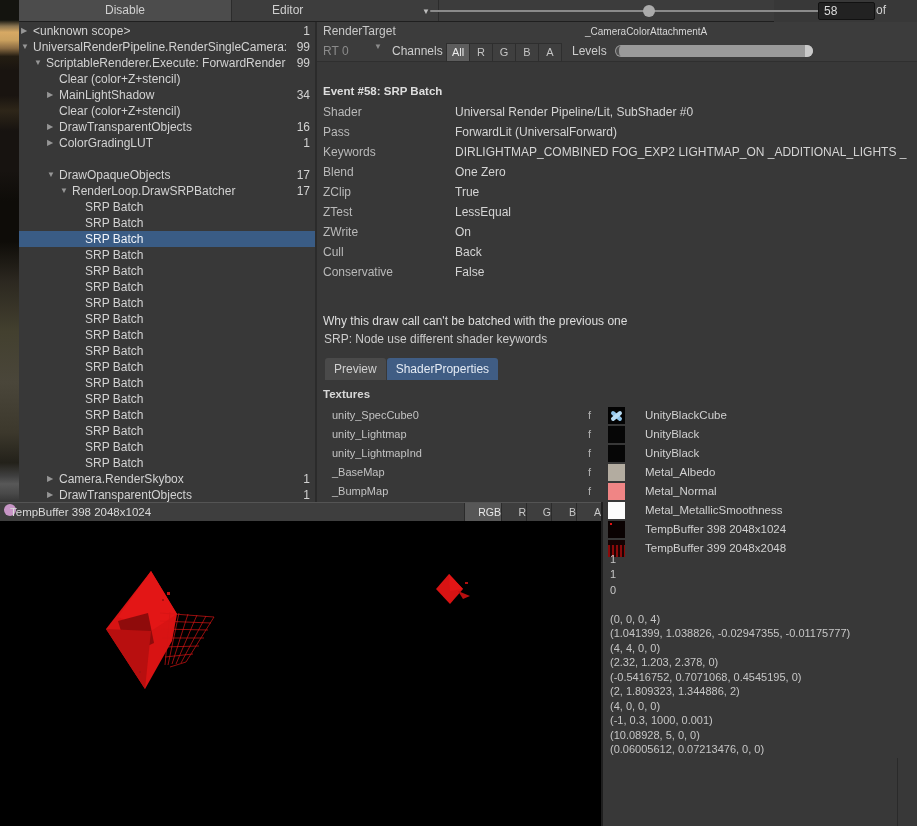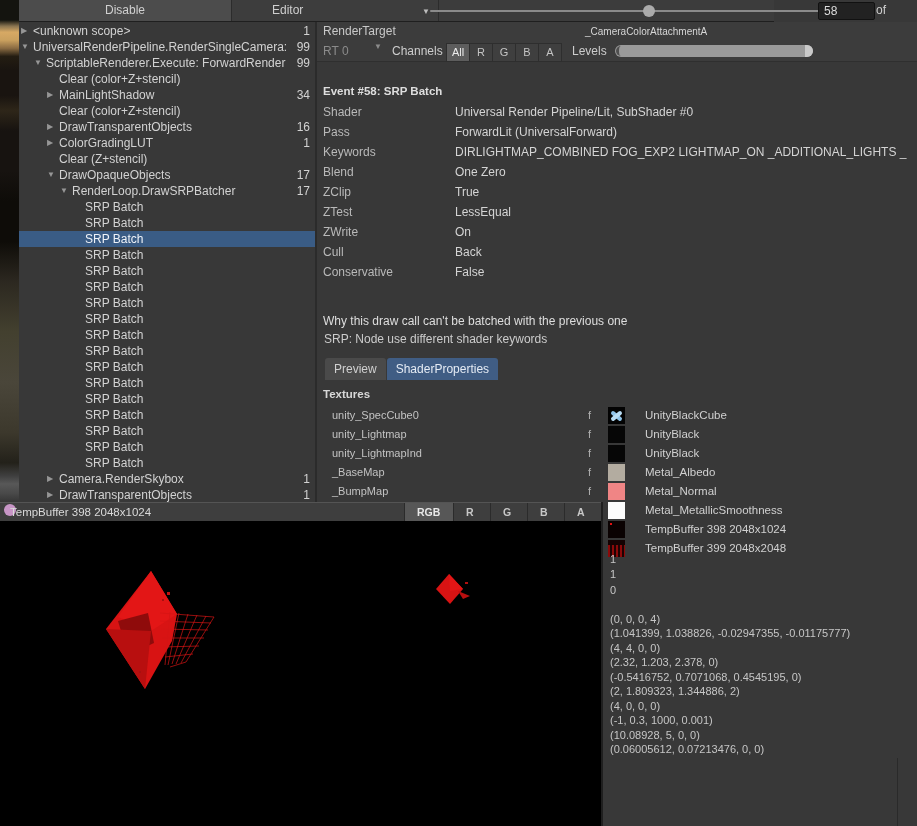--- a/index.html
+++ b/index.html
@@ -88,22 +88,22 @@
   .val-line{position:absolute;left:293px;font-size:11px;color:#c6c6c6;white-space:nowrap;}
   .scroll-line{position:absolute;left:580px;top:736px;width:1px;height:68px;background:#2a2a2a;}
   
   .preview{position:absolute;left:0;top:502px;width:603px;height:324px;background:#000;
            border-right:2px solid #1f1f1f;box-sizing:border-box;}
   .pv-titlebar{position:absolute;left:0;top:0;width:601px;height:19px;background:#3e3e3e;
      border-top:1px solid #545454;box-sizing:border-box;}
   .pv-title{position:absolute;left:10px;top:0;line-height:19px;font-size:11.5px;color:#dadada;white-space:nowrap;}
   .pv-dot{position:absolute;left:4px;top:1px;width:12px;height:12px;border-radius:50%;background:#cf9ace;opacity:.95;}
   .pv-btns{position:absolute;right:0;top:0;height:19px;display:flex;}
-  .pv-btn{height:19px;line-height:19px;text-align:left;font-size:10.5px;font-weight:bold;color:#c8c8c8;
-     background:#3e3e3e;border-left:1px solid #2b2b2b;padding-left:12px;}
+  .pv-btn{height:19px;line-height:19px;text-align:right;font-size:10.5px;font-weight:normal;color:#c8c8c8;
+     background:#3e3e3e;border-left:1px solid #2b2b2b;}
   .pv-btn.sel{background:#575757;color:#e8e8e8;}
   .pv-canvas{position:absolute;left:0;top:19px;width:601px;height:305px;background:#000;}
 </style>
 </head>
 <body>
 
 <div class="screen">
 
   <div class="scene-strip"></div>
 
@@ -148,23 +148,20 @@
       </div>
       <div class="tree-row" style="top: 97px;">
         <span class="tree-arrow" style="left: 28px;">▶</span>
         <span class="tree-label" style="left: 40px;">DrawTransparentObjects</span>
         <span class="tree-count">16</span>
       </div>
       <div class="tree-row" style="top: 113px;">
         <span class="tree-arrow" style="left: 28px;">▶</span>
         <span class="tree-label" style="left: 40px;">ColorGradingLUT</span>
         <span class="tree-count">1</span>
-      </div>
-      <div class="tree-row" style="top: 129px;">
-        <span class="tree-label" style="left: 40px;">Clear (Z+stencil)</span>
       </div>
       <div class="tree-row" style="top: 145px;">
         <span class="tree-arrow" style="left: 28px;">▼</span>
         <span class="tree-label" style="left: 40px;">DrawOpaqueObjects</span>
         <span class="tree-count">17</span>
       </div>
       <div class="tree-row" style="top: 161px;">
         <span class="tree-arrow" style="left: 41px;">▼</span>
         <span class="tree-label" style="left: 53px;">RenderLoop.DrawSRPBatcher</span>
         <span class="tree-count">17</span>

